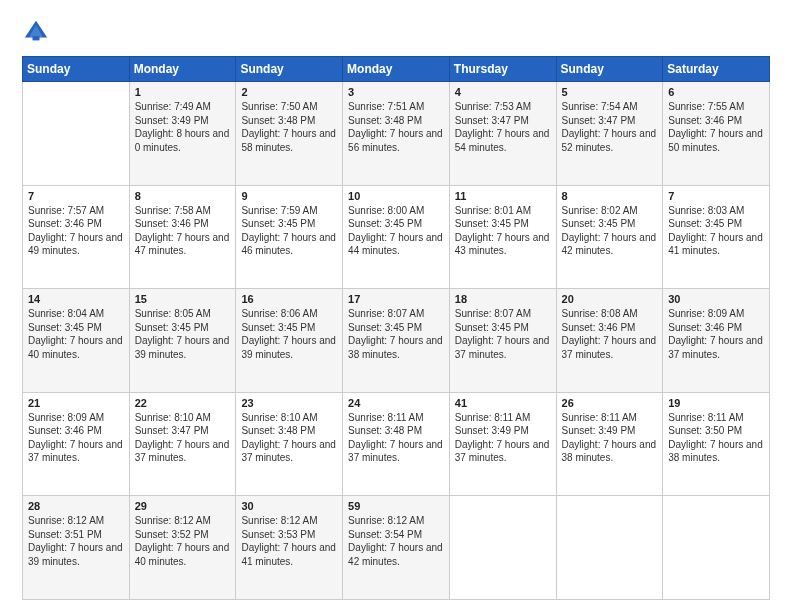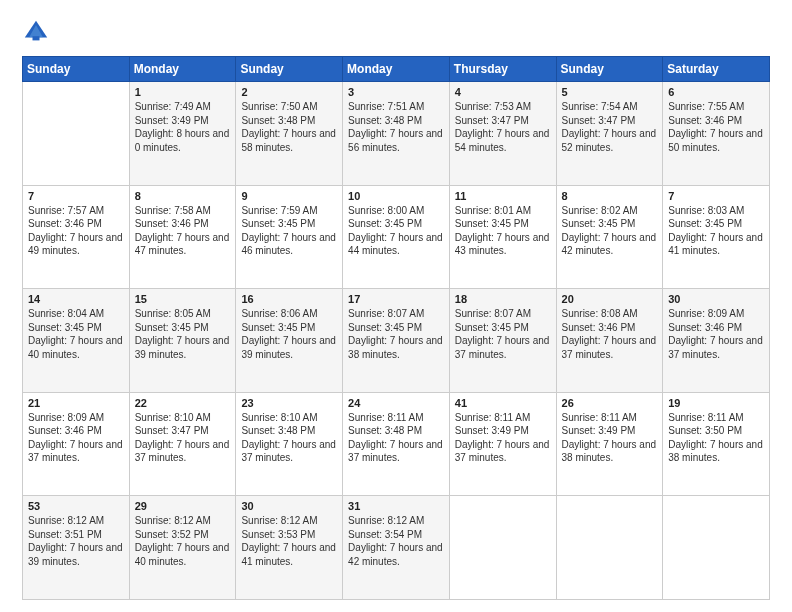--- a/index.html
+++ b/index.html
@@ -253,33 +253,33 @@
             <span class="day-num">26</span>
             <div class="cell-text">Sunrise: 8:11 AM<br>Sunset: 3:49 PM<br>Daylight: 7 hours and 38 minutes.</div>
           </td>
           <td>
             <span class="day-num">19</span>
             <div class="cell-text">Sunrise: 8:11 AM<br>Sunset: 3:50 PM<br>Daylight: 7 hours and 38 minutes.</div>
           </td>
         </tr>
         <tr>
           <td>
-            <span class="day-num">53</span>
+            <span class="day-num">28</span>
             <div class="cell-text">Sunrise: 8:12 AM<br>Sunset: 3:51 PM<br>Daylight: 7 hours and 39 minutes.</div>
           </td>
           <td>
             <span class="day-num">29</span>
             <div class="cell-text">Sunrise: 8:12 AM<br>Sunset: 3:52 PM<br>Daylight: 7 hours and 40 minutes.</div>
           </td>
           <td>
             <span class="day-num">30</span>
             <div class="cell-text">Sunrise: 8:12 AM<br>Sunset: 3:53 PM<br>Daylight: 7 hours and 41 minutes.</div>
           </td>
           <td>
-            <span class="day-num">31</span>
+            <span class="day-num">59</span>
             <div class="cell-text">Sunrise: 8:12 AM<br>Sunset: 3:54 PM<br>Daylight: 7 hours and 42 minutes.</div>
           </td>
           <td class="empty-cell"></td>
           <td class="empty-cell"></td>
           <td class="empty-cell"></td>
         </tr>
       </tbody>
   </table>
 </div>
 

